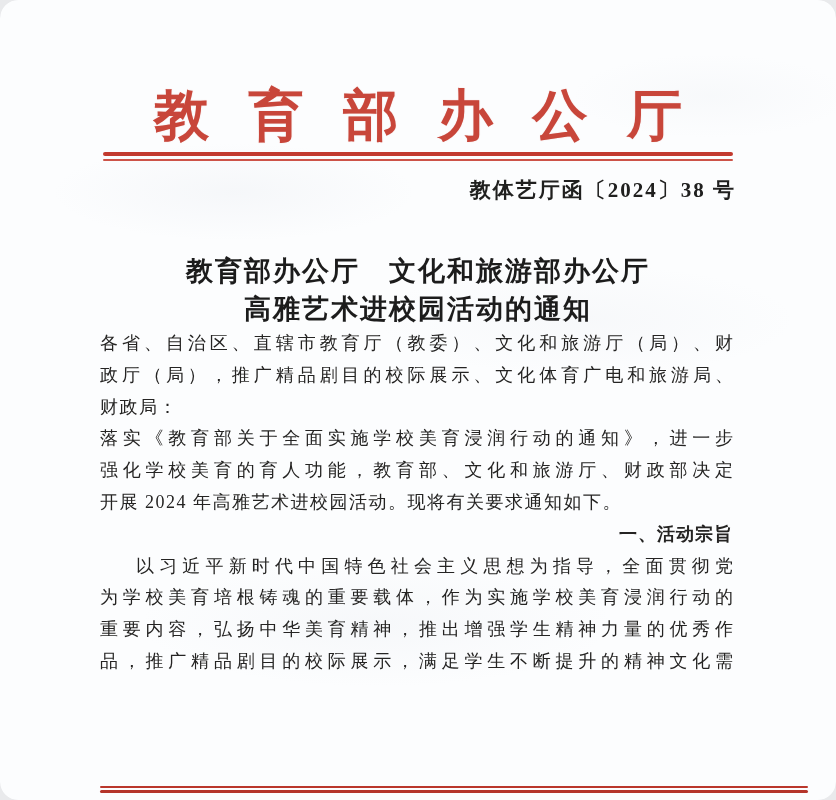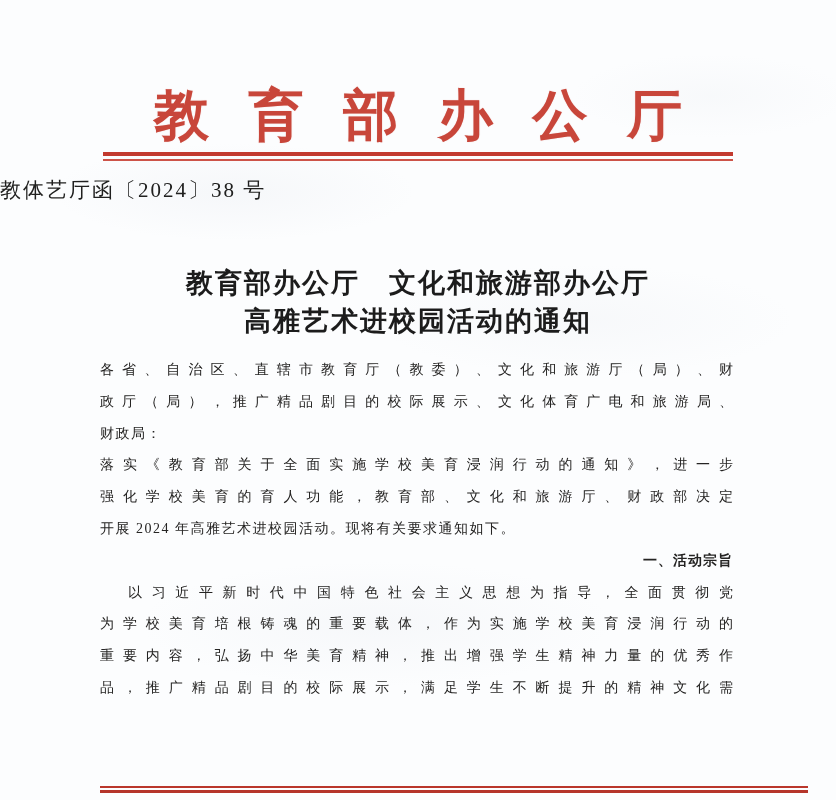--- a/index.html
+++ b/index.html
@@ -1,15 +1,15 @@
 <!DOCTYPE html>
 <html><head>
 <meta charset="utf-8">
 <style>
-  * { margin:0; padding:0; box-sizing:border-box; }
+  * { margin:0; padding:0; box-sizing:border-box;border-radius:18px; }
   html,body { background:#e9eaec; }
   .paper {
     position:relative;
     width:836px; height:800px;
     margin:0 auto;
     background:#fcfdfe;
     background-image:
       radial-gradient(ellipse 260px 70px at 28% 24%, rgba(188,196,210,0.10), transparent 70%),
       radial-gradient(ellipse 300px 80px at 70% 40%, rgba(188,196,210,0.08), transparent 70%),
       radial-gradient(ellipse 340px 90px at 45% 78%, rgba(188,196,210,0.09), transparent 70%),
@@ -28,39 +28,38 @@
     text-indent:0.72em;
     text-shadow:0 0 1px rgba(200,70,58,0.35);
     white-space:nowrap;
   }
   .head-rule { width:630px; margin:9px auto 0; }
   .head-rule .thick { height:4px; background:#c23a2f; }
   .head-rule .thin  { height:2px; background:#cd5348; margin-top:3px; }
   .doc-number {
     margin-top:15px;
     padding-right:100px;
-    text-align:left;
+    text-align:right;
     font-size:21px;
-    font-weight:400;
+    font-weight:700;
     letter-spacing:2px;
     color:#20201f;
   }
   .doc-title {
-    margin-top:60px;
+    margin-top:48px;
     text-align:center;
     font-size:27px;
     font-weight:700;
     line-height:38px;
     letter-spacing:2px;
     color:#1c1c1c;
   }
   .body-block {
-    margin-top:14px;
     padding:0 103px 0 100px;
-    font-size:14px;
+    font-size:18px;
     line-height:31.8px;
     color:#252423;
   }
   .line { letter-spacing:1.5px; white-space:nowrap; }
   .line.j {
     text-align:justify;
     text-align-last:justify;
     letter-spacing:0;
     white-space:normal;
   }

